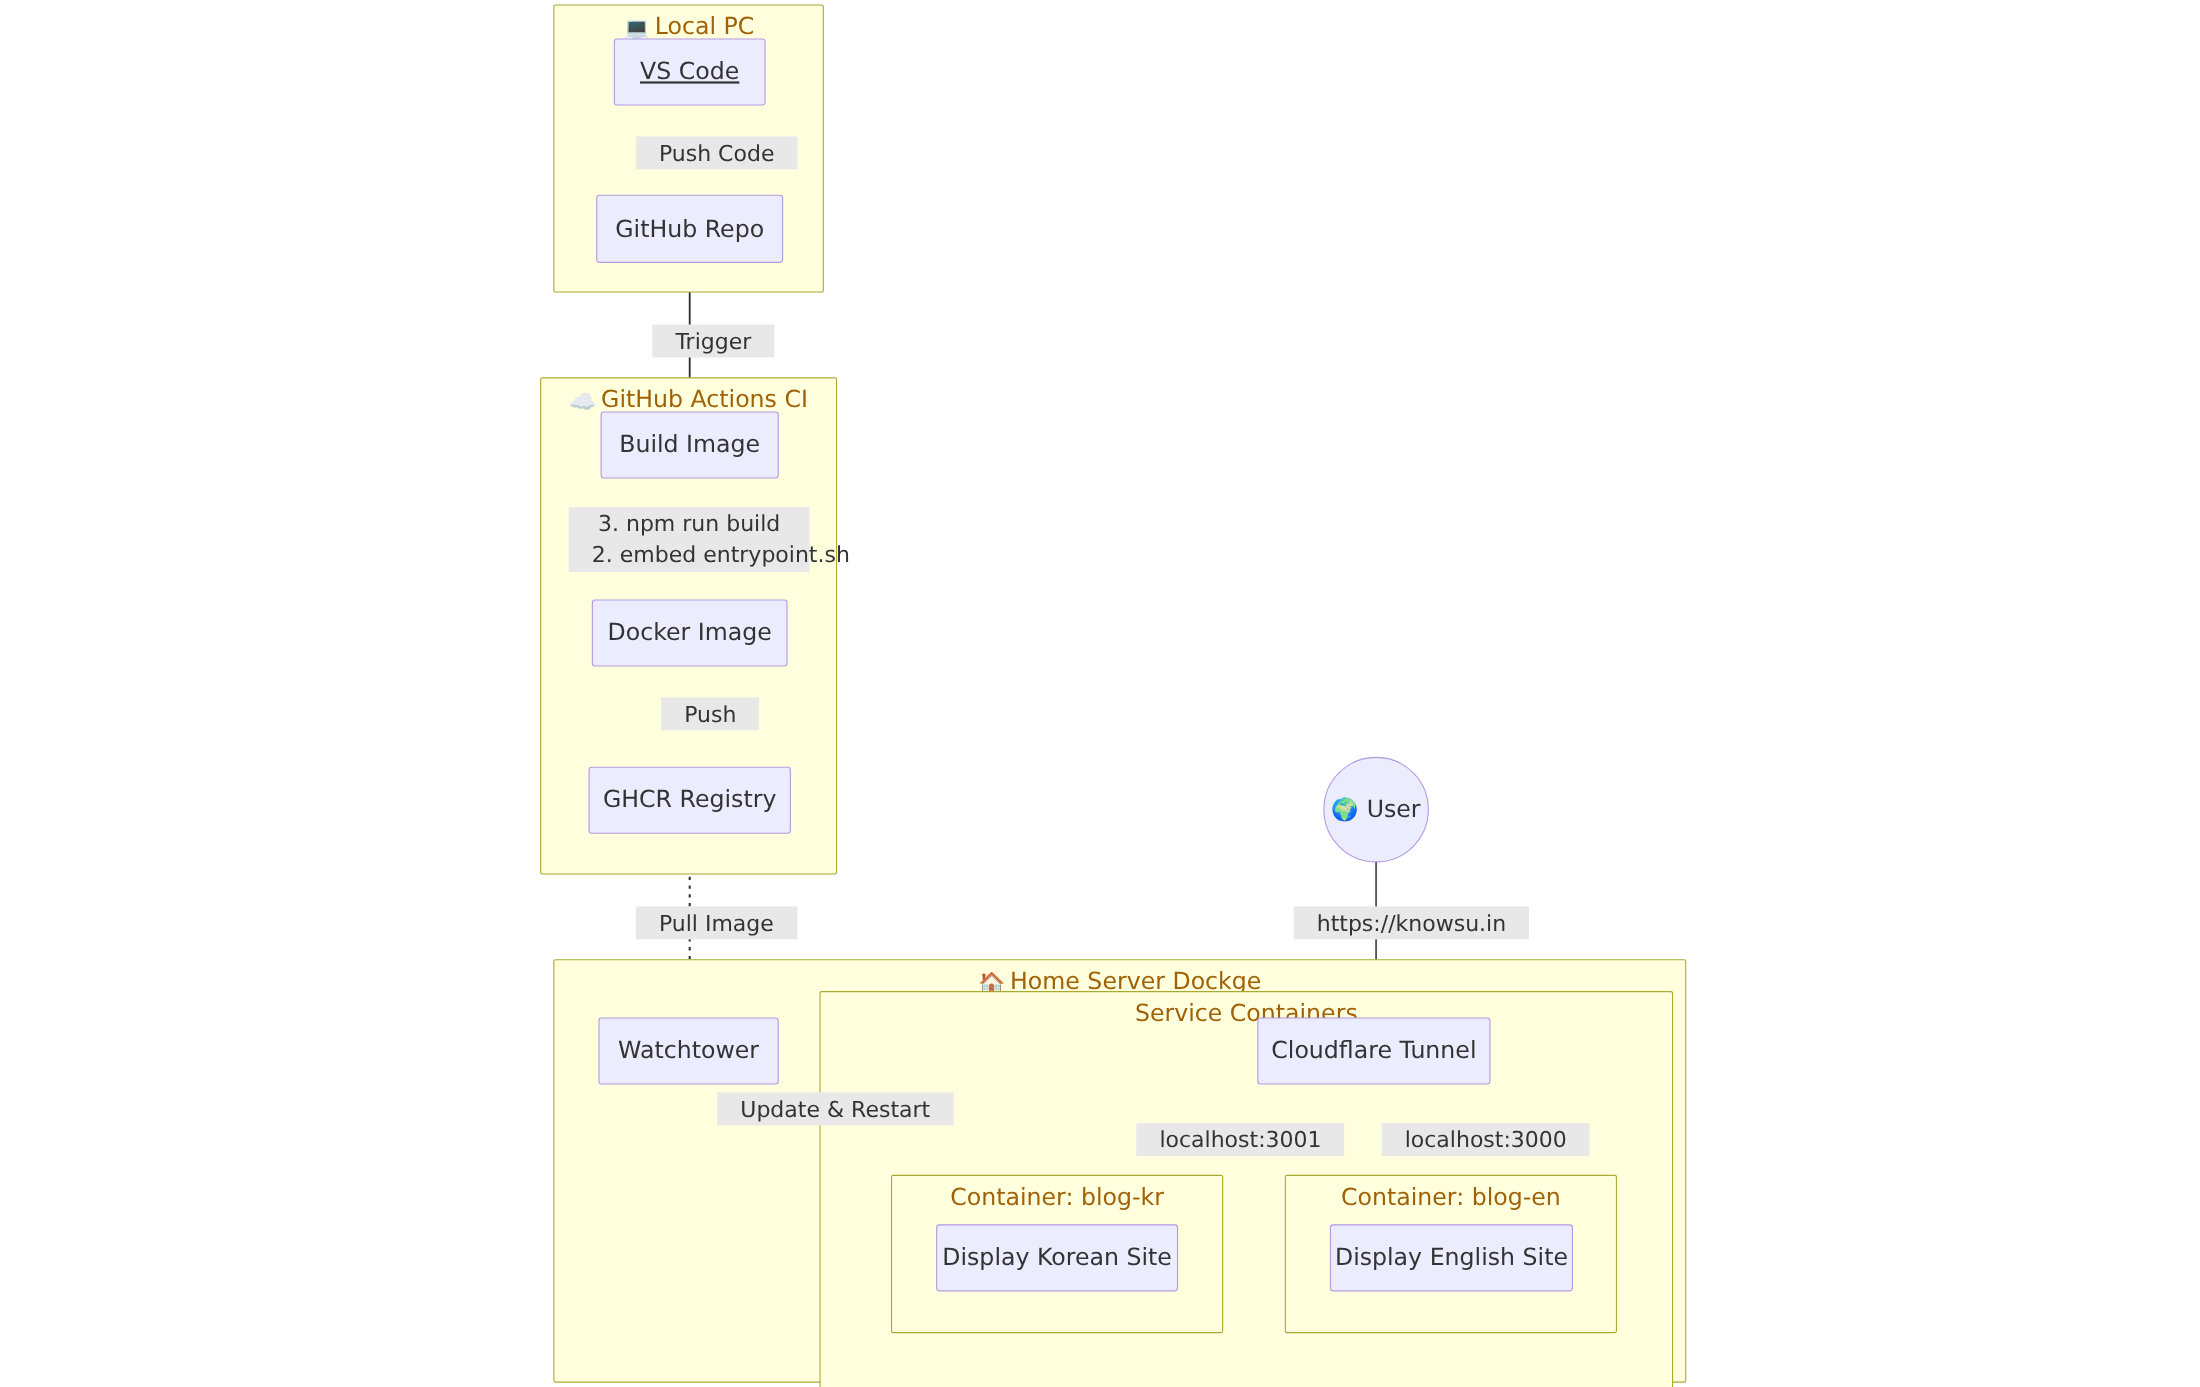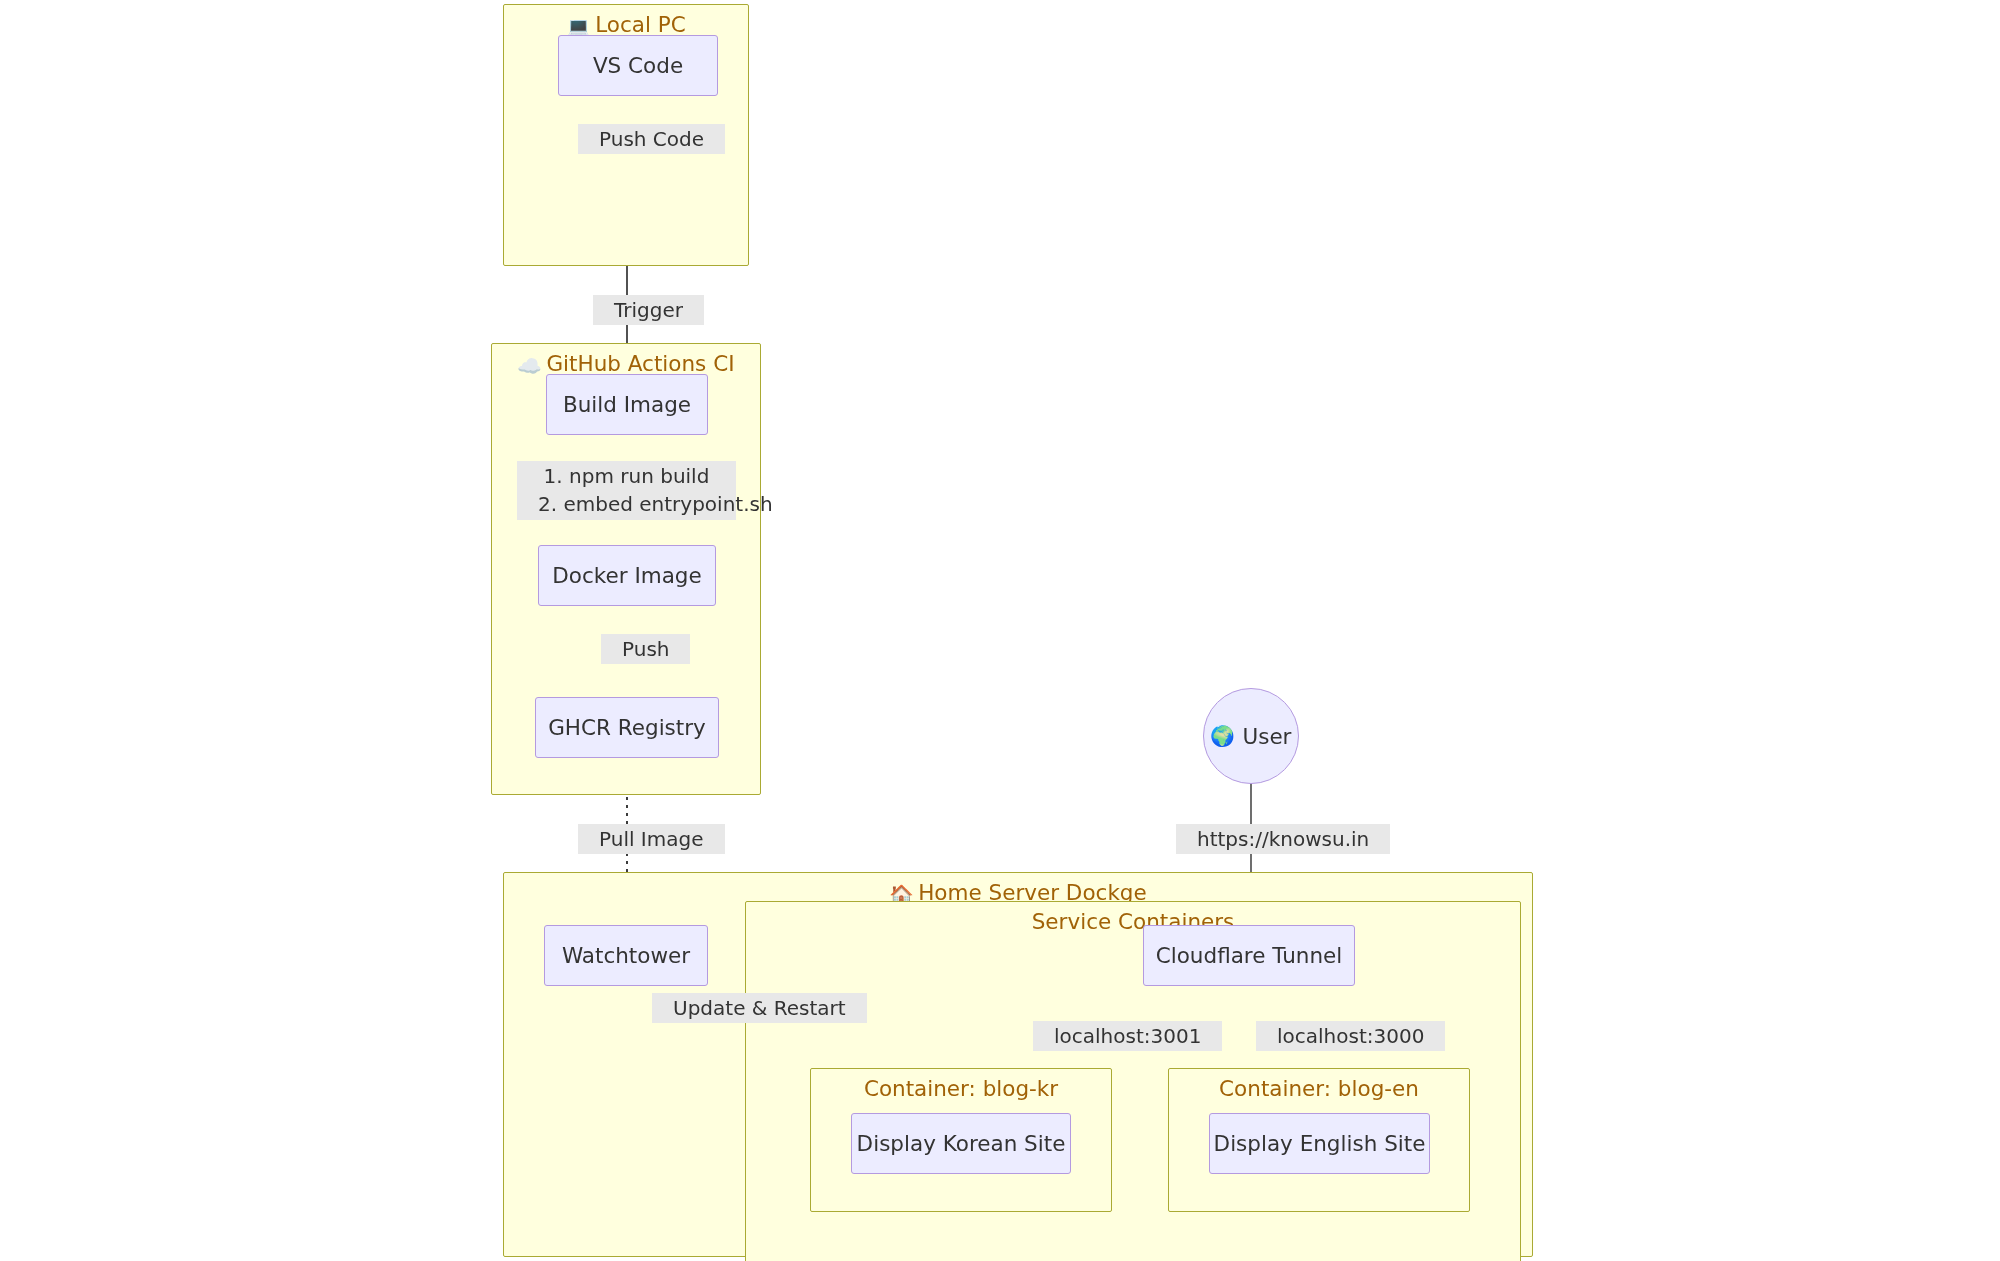--- a/index.html
+++ b/index.html
@@ -147,22 +147,23 @@
   </div>
 
   <div class="subgraph" style="left:810px; top:1068px; width:302px; height:144px;">
     <div class="subgraph-title">Container: blog-kr</div>
   </div>
 
   <div class="subgraph" style="left:1168px; top:1068px; width:302px; height:144px;">
     <div class="subgraph-title">Container: blog-en</div>
   </div>
 
-  <div class="node" style="left:558px; top:35px; width:160px; height:61px;">VS Code</div>
-
+  <div class="node" style="left:558px; top:35px; width:138px; height:61px;text-decoration:underline;">VS Code</div>
+
+  <div class="node" style="left:542px; top:177px; width:170px; height:62px;">GitHub Repo</div>
 
   <div class="node" style="left:546px; top:374px; width:162px; height:61px;">Build Image</div>
 
   <div class="node" style="left:538px; top:545px; width:178px; height:61px;">Docker Image</div>
 
   <div class="node" style="left:535px; top:697px; width:184px; height:61px;">GHCR Registry</div>
 
   <div class="node round" style="left:1203px; top:688px; width:96px; height:96px;">
     <span class="emoji">🌍</span>
       <span>User</span>
@@ -173,21 +174,21 @@
   <div class="node" style="left:1143px; top:925px; width:212px; height:61px;">Cloudflare Tunnel</div>
 
   <div class="node" style="left:1209px; top:1113px; width:221px; height:61px;">Display English Site</div>
 
   <div class="node" style="left:851px; top:1113px; width:220px; height:61px;">Display Korean Site</div>
 
   <div class="edge-label" style="left:578px; top:124px;">Push Code</div>
 
   <div class="edge-label" style="left:593px; top:295px;">Trigger</div>
 
-  <div class="edge-label multiline" style="left:517px; top:461px; width:219px;">1. npm run build
+  <div class="edge-label multiline" style="left:517px; top:461px; width:219px;">3. npm run build
 2. embed entrypoint.sh</div>
 
   <div class="edge-label" style="left:601px; top:634px;">Push</div>
 
   <div class="edge-label" style="left:578px; top:824px;">Pull Image</div>
 
   <div class="edge-label" style="left:652px; top:993px;">Update &amp; Restart</div>
 
   <div class="edge-label" style="left:1176px; top:824px;">https://knowsu.in</div>
 

